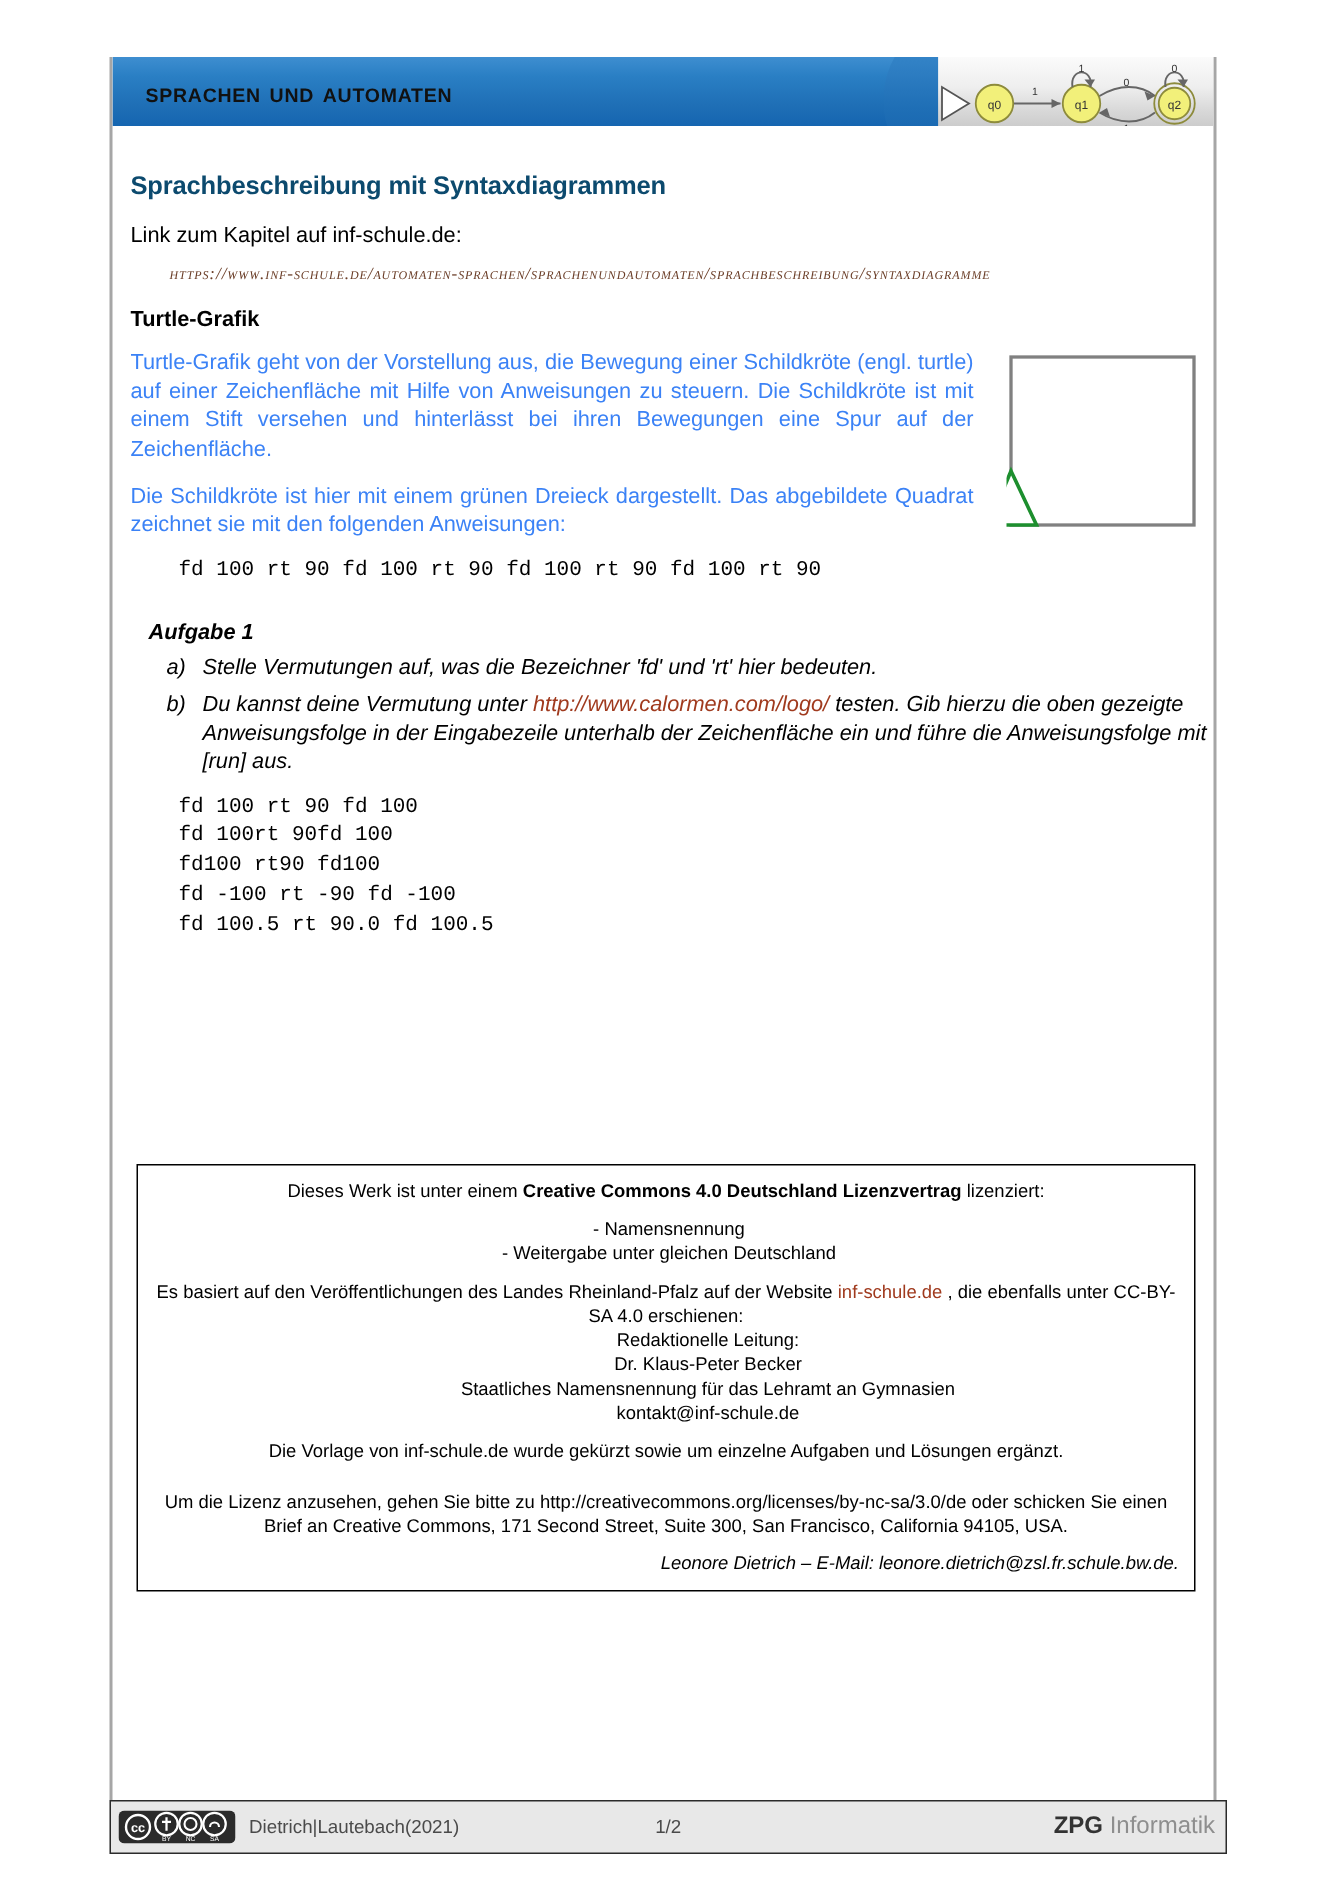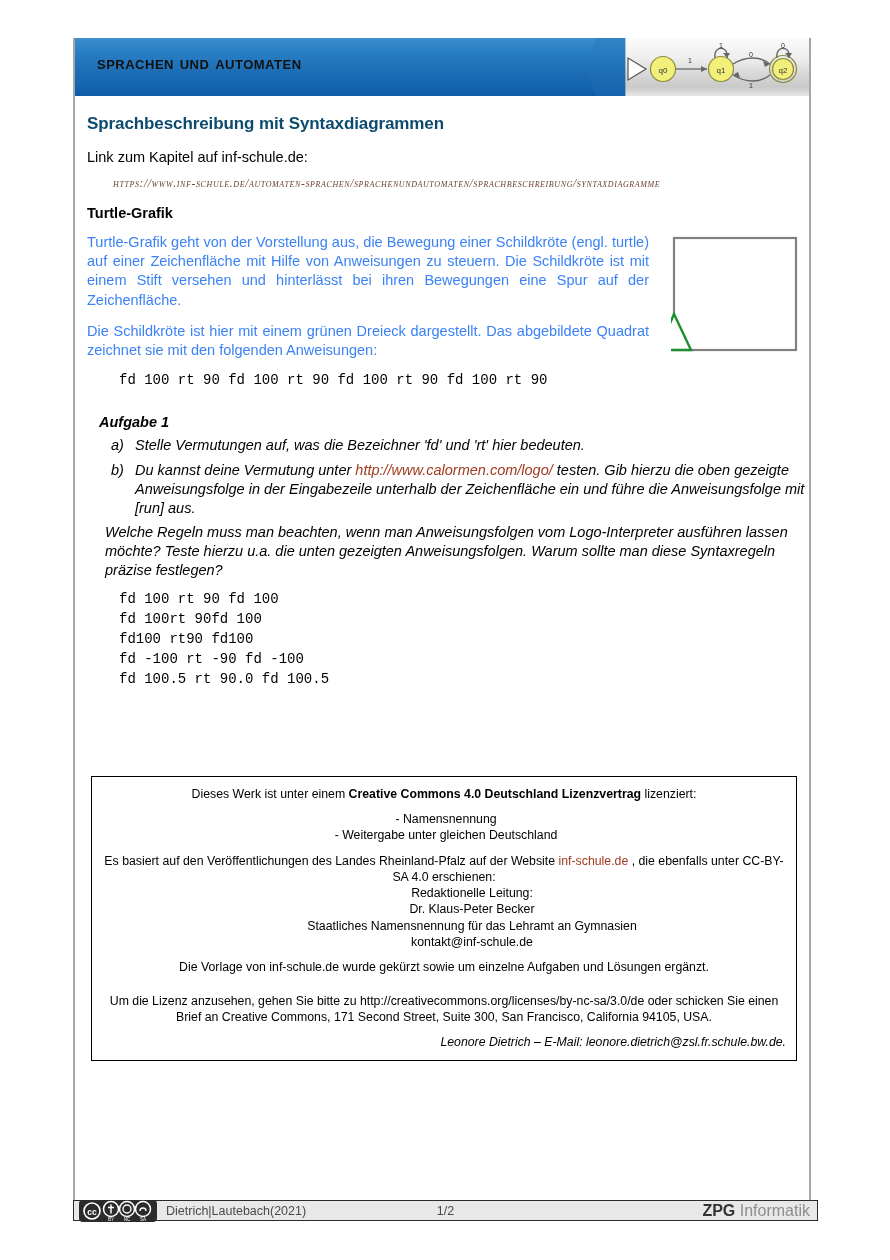--- a/index.html
+++ b/index.html
@@ -27,21 +27,21 @@
     border-right: 2px solid #a6a6a6;
     box-sizing: border-box;
   }
 
   
   #banner {
     position: absolute;
     left: 0px;
     top: 0px;
     width: 734px;
-    height: 58px;
+    height: 46px;
     overflow: hidden;
   }
   #banner-blue {
     position: absolute;
     left: 0; top: 0;
     width: 545px;
     height: 58px;
     background: linear-gradient(to bottom, #3e8ed0 0%, #2a7fc4 22%, #1f6fb6 55%, #1565b0 80%, #0f5ca8 100%);
   }
   #banner-title {
@@ -205,21 +205,21 @@
     margin-top: 8px;
   }
   #license b { font-weight: bold; }
 
   
   #footer {
     position: absolute;
     left: 73px;
     top: 1200px;
     width: 745px;
-    height: 21px;
+    height: 36px;
     background: #e8e8e8;
     border: 1px solid #2b2b2b;
     box-sizing: border-box;
     display: flex;
     align-items: center;
     font-size: 12.5px;
     color: #4a4a4a;
   }
   #cc-badge {
     margin-left: 5px;
@@ -316,21 +316,20 @@
       <li>
         <span class="marker">a)</span>
         <span>Stelle Vermutungen auf, was die Bezeichner 'fd' und 'rt' hier bedeuten.</span>
       </li>
       <li>
         <span class="marker">b)</span>
         <span>Du kannst deine Vermutung unter </span><a class="inline-link" href="#">http://www.calormen.com/logo/</a><span> testen. Gib hierzu die oben gezeigte Anweisungsfolge in der Eingabezeile unterhalb der Zeichenfläche ein und führe die Anweisungsfolge mit [run] aus.</span>
       </li>
     </ol>
 
-    <p class="task-body">Welche Regeln muss man beachten, wenn man Anweisungsfolgen vom Logo-Interpreter ausführen lassen möchte? Teste hierzu u.a. die unten gezeigten Anweisungsfolgen. Warum sollte man diese Syntaxregeln präzise festlegen?</p>
     <pre class="code">fd 100 rt 90 fd 100
 fd 100rt 90fd 100
 fd100 rt90 fd100
 fd -100 rt -90 fd -100
 fd 100.5 rt 90.0 fd 100.5</pre>
 
   </div>
 
   <div id="license">
     <p><span>Dieses Werk ist unter einem </span><b>Creative Commons 4.0 Deutschland Lizenzvertrag</b><span> lizenziert:</span></p>

